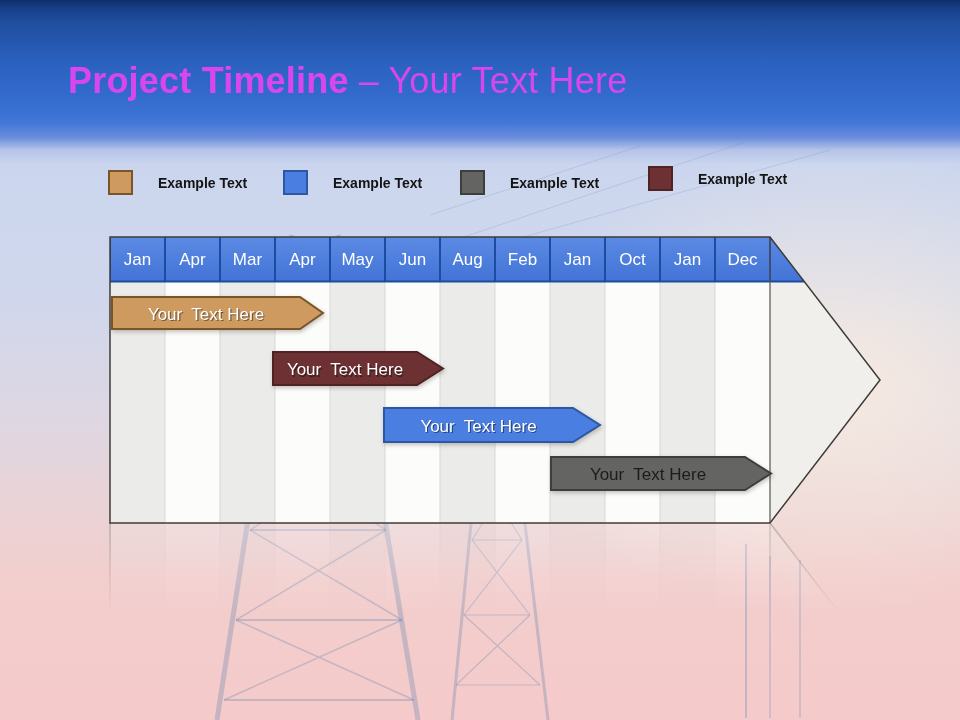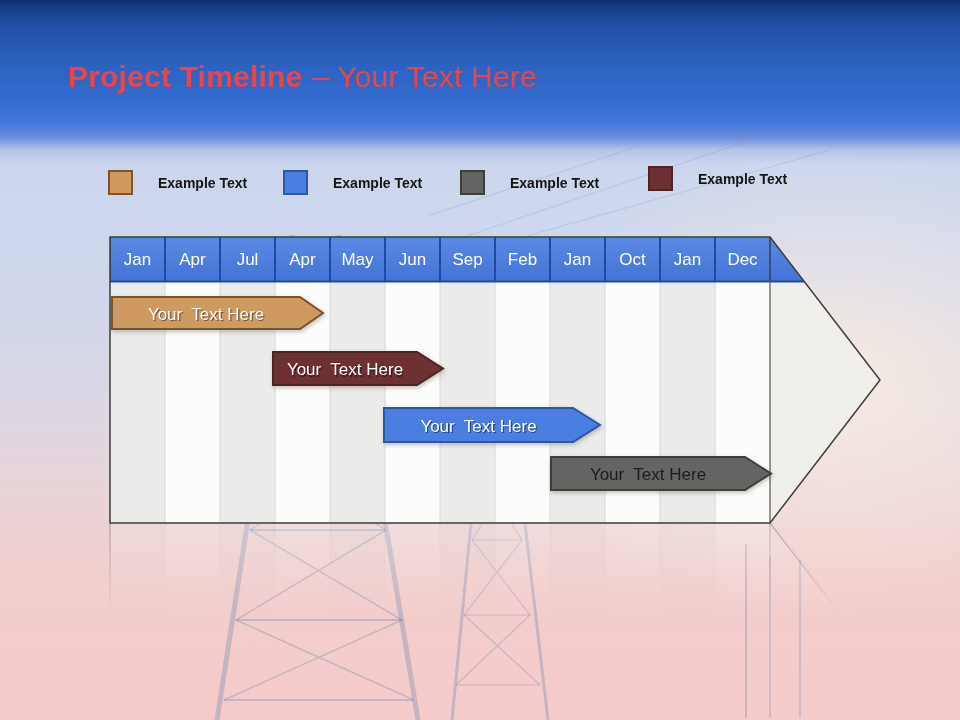--- a/index.html
+++ b/index.html
@@ -14,22 +14,22 @@
       #336bcd 96px, #3f76d8 122px, #6c8edd 138px, #b5c4e8 150px,
       #cbd6ee 165px, #d0d7ec 300px, #ded7e2 420px, #ead3d6 505px,
       #f2cecd 580px, #f5caca 100%);
   }
   .glow { position:absolute; inset:0;
     background:radial-gradient(ellipse 480px 330px at 87% 53%,
       rgba(252,238,224,0.85), rgba(252,238,224,0) 70%);
   }
   .pylons, .timeline, .bars { position:absolute; inset:0; }
   .title {
-    position:absolute; left:68px; top:60px; color:#ef4444;
-    font-size:30px; white-space:nowrap; letter-spacing:0.2px;
+    position:absolute; left:68px; top:60px; color:#d946ef;
+    font-size:36px; white-space:nowrap; letter-spacing:0.2px;
   }
   .title .tb { font-weight:700; margin-right:10px; }
   .title .tr { font-weight:400; }
   .legend-item { position:absolute; top:170px; display:flex; align-items:center; gap:25px; }
   .legend-item.raised { top:166px; }
   .legend-swatch { width:25px; height:25px; border:2px solid #333; }
   .legend-label { font-size:14px; font-weight:700; color:#141414; }
   .months-row { position:absolute; left:110px; top:237px; width:660px; height:45px; display:flex; }
   .month-cell {
     flex:1; display:flex; align-items:center; justify-content:center;
@@ -159,25 +159,25 @@
       <polygon points="110,237 770,237 880,380 770,523 110,523" fill="none" stroke="#3E3C38" stroke-width="1.5"></polygon>
     </g>
     <g mask="url(#reflMask)" opacity="0.5">
       <use href="#tl" transform="translate(0,1046) scale(1,-1)"></use>
     </g>
   </svg>
 
   <div class="months-row">
       <div class="month-cell">Jan</div>
       <div class="month-cell">Apr</div>
-      <div class="month-cell">Jul</div>
+      <div class="month-cell">Mar</div>
       <div class="month-cell">Apr</div>
       <div class="month-cell">May</div>
       <div class="month-cell">Jun</div>
-      <div class="month-cell">Sep</div>
+      <div class="month-cell">Aug</div>
       <div class="month-cell">Feb</div>
       <div class="month-cell">Jan</div>
       <div class="month-cell">Oct</div>
       <div class="month-cell">Jan</div>
       <div class="month-cell">Dec</div>
     </div>
 
   <div class="bars">
       <svg width="217" height="38" viewBox="0 0 217 38" class="bar" style="left: 109px; top: 294px;">
         <polygon points="3,3 191,3 214,19 191,35 3,35" fill="#CE9A60" stroke="#7A5528" stroke-width="2"></polygon>

